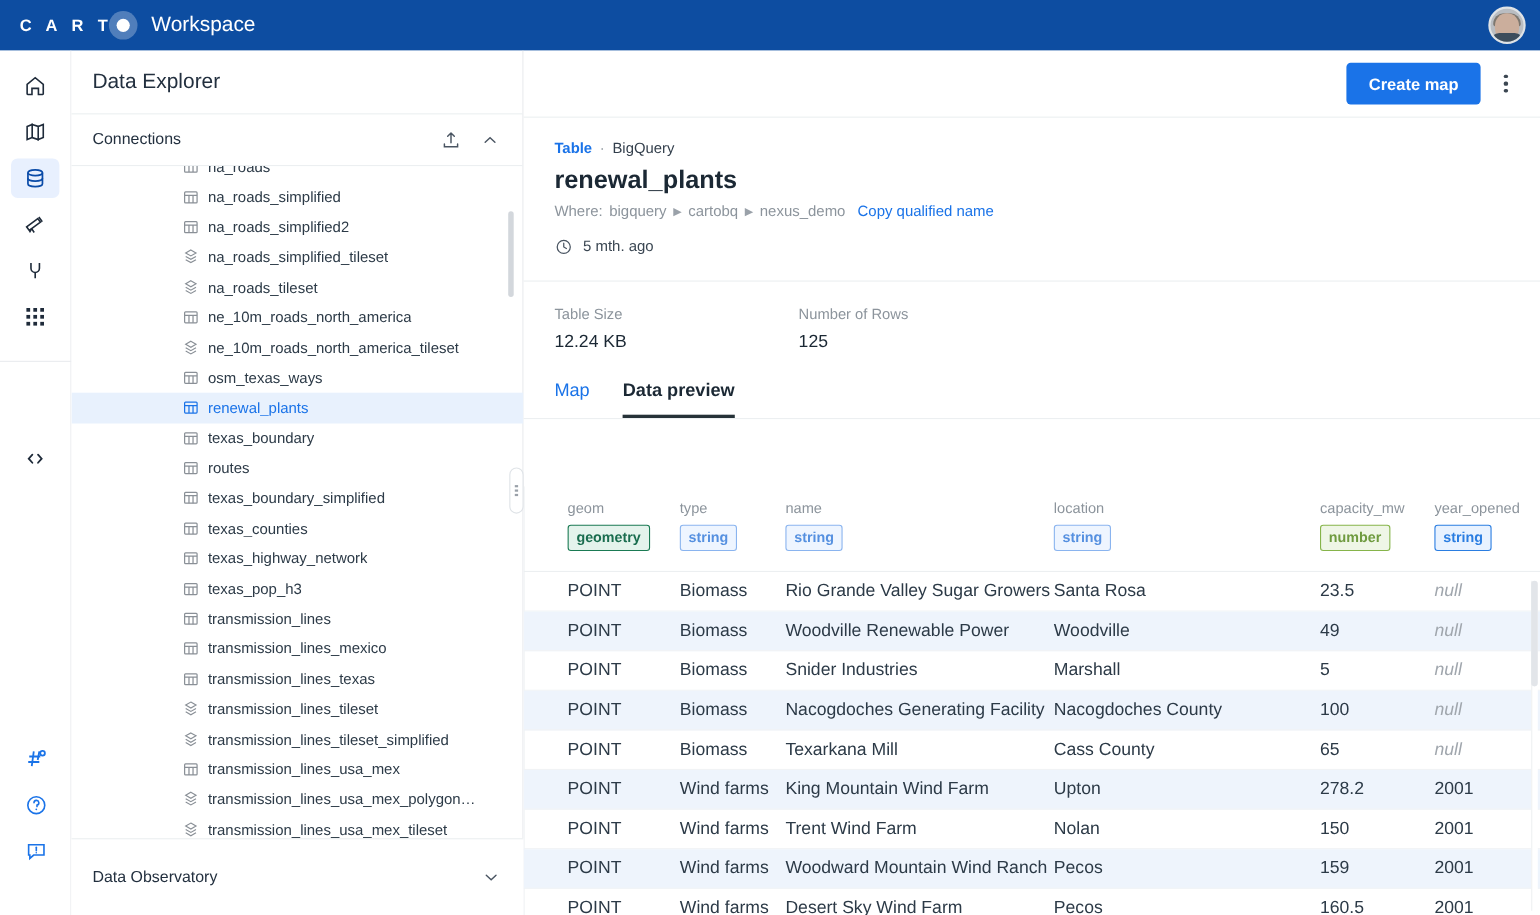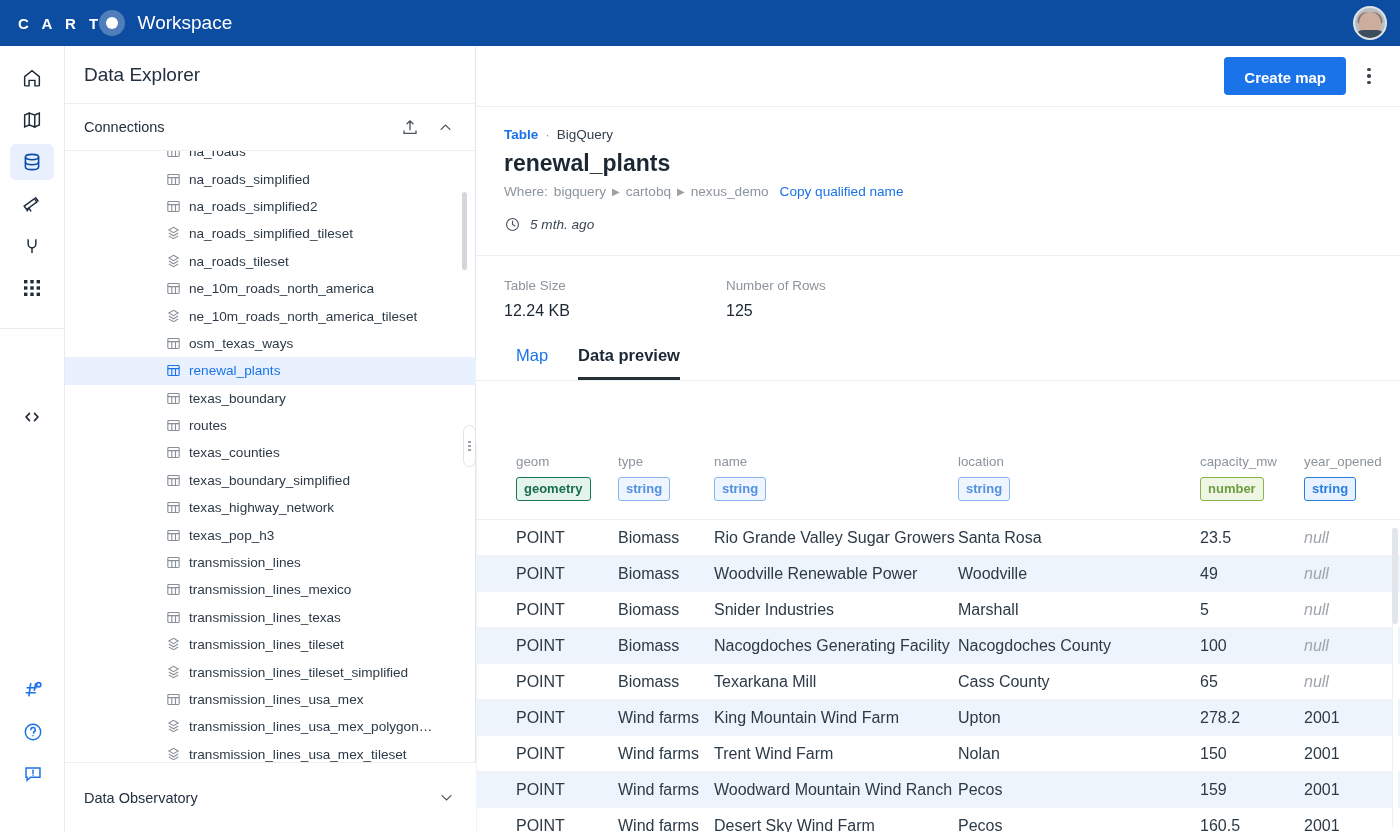--- a/index.html
+++ b/index.html
@@ -159,35 +159,35 @@
   .table-name {
     font-size: 23px; font-weight: 700; color: #1b2834; margin-top: 8px;
   }
   .where-row {
     margin-top: 7px; font-size: 13.6px; display: flex; align-items: center; gap: 6px;
     color: #8c949c;
   }
   .where-row .arrow { font-size: 10px; color: #9aa1a9; }
   .where-row .copy { color: #1a73e8; margin-left: 5px; }
   .time-row {
-    margin-top: 17px; display: flex; align-items: center; gap: 9px;
-    font-size: 13.6px; color: #3a4652; font-style: italic;
+    margin-top: 17px; display: flex; align-items: flex-start; gap: 9px;
+    font-size: 13.6px; color: #3a4652;
   }
   .time-row .cicon { color: #4a5562; display: flex; }
 
   .stats {
     margin-top: 22px; border-top: 1px solid #eceff1;
     padding: 22px 0 0 28px; display: flex;
   }
   .stat { width: 222px; }
   .stat .lbl { font-size: 13.4px; color: #8c949c; }
   .stat .val { font-size: 16px; color: #1b2834; margin-top: 9px; }
 
   .tabs {
-    margin-top: 26px; padding-left: 40px; display: flex; gap: 30px;
+    margin-top: 26px; padding-left: 28px; display: flex; gap: 30px;
     border-bottom: 1px solid #eceff1;
   }
   .tab {
     font-size: 16.5px; padding-bottom: 12px; cursor: pointer;
     color: #1a73e8;
   }
   .tab.active { color: #1b2834; font-weight: 700; border-bottom: 3px solid #263238; }
 
   
   .tbl { position: absolute; top: 396px; left: 0; width: 924px; height: 390px; overflow: hidden; }
@@ -448,30 +448,30 @@
             </span>
             <span class="tlabel">routes</span>
           </div>
           <div class="tree-row">
             <span class="ticon">
               <svg width="17" height="17" viewBox="0 0 24 24" fill="none" stroke="currentColor" stroke-width="1.6">
                 <rect x="4" y="5" width="16" height="14" rx="1.2"></rect>
                 <path d="M4 9.4h16M9.6 9.4V19M14.8 9.4V19"></path>
               </svg>
             </span>
+            <span class="tlabel">texas_boundary_simplified</span>
+          </div>
+          <div class="tree-row">
+            <span class="ticon">
+              <svg width="17" height="17" viewBox="0 0 24 24" fill="none" stroke="currentColor" stroke-width="1.6">
+                <rect x="4" y="5" width="16" height="14" rx="1.2"></rect>
+                <path d="M4 9.4h16M9.6 9.4V19M14.8 9.4V19"></path>
+              </svg>
+            </span>
             <span class="tlabel">texas_counties</span>
-          </div>
-          <div class="tree-row">
-            <span class="ticon">
-              <svg width="17" height="17" viewBox="0 0 24 24" fill="none" stroke="currentColor" stroke-width="1.6">
-                <rect x="4" y="5" width="16" height="14" rx="1.2"></rect>
-                <path d="M4 9.4h16M9.6 9.4V19M14.8 9.4V19"></path>
-              </svg>
-            </span>
-            <span class="tlabel">texas_boundary_simplified</span>
           </div>
           <div class="tree-row">
             <span class="ticon">
               <svg width="17" height="17" viewBox="0 0 24 24" fill="none" stroke="currentColor" stroke-width="1.6">
                 <rect x="4" y="5" width="16" height="14" rx="1.2"></rect>
                 <path d="M4 9.4h16M9.6 9.4V19M14.8 9.4V19"></path>
               </svg>
             </span>
             <span class="tlabel">texas_highway_network</span>
           </div>

